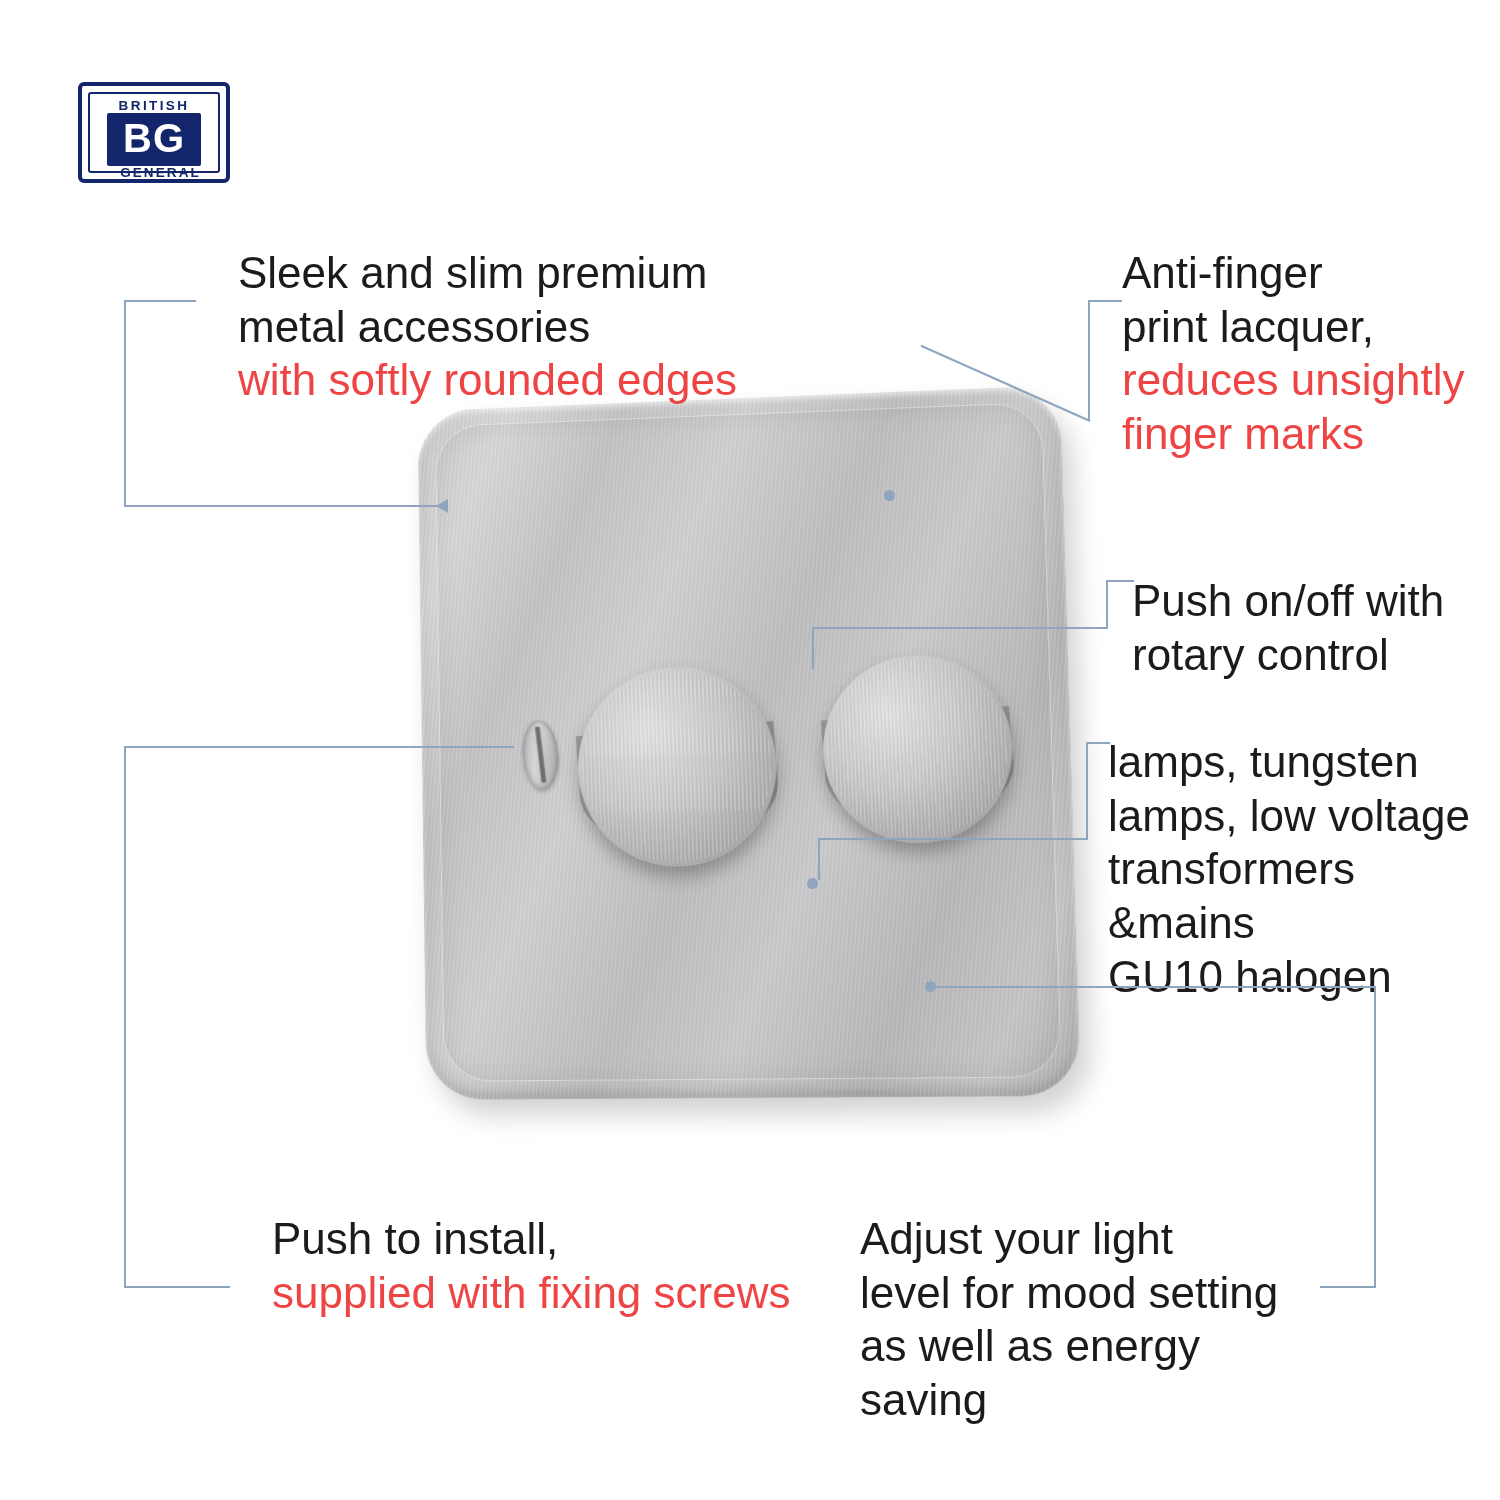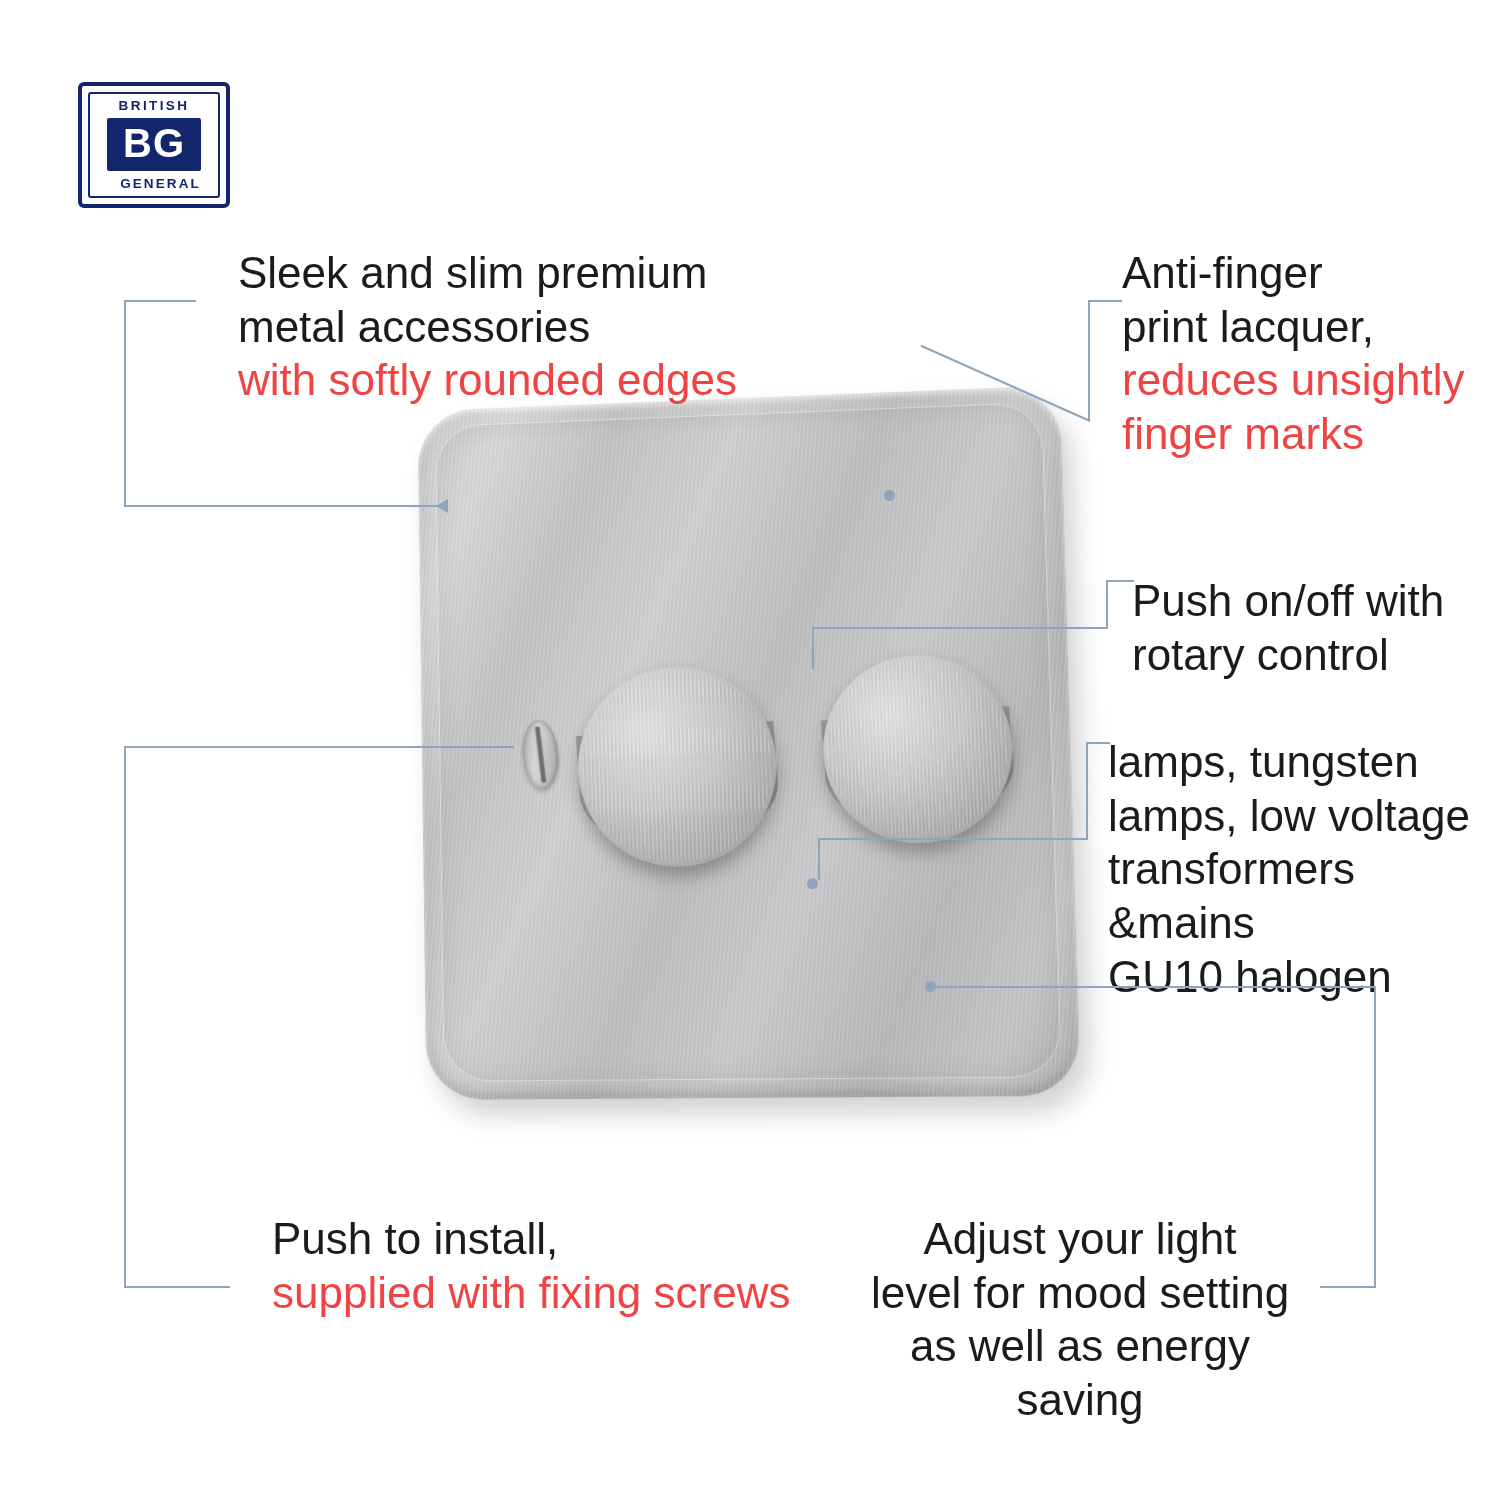--- a/index.html
+++ b/index.html
@@ -15,21 +15,21 @@
     font-family: "Liberation Sans", sans-serif;
     overflow: hidden;
   }
 
   
   .logo {
     position: absolute;
     left: 78px;
     top: 82px;
     width: 152px;
-    height: 126px;
+    height: 101px;
     border: 4px solid #13256b;
     border-radius: 6px;
     background: #ffffff;
     box-sizing: border-box;
   }
   .logo-inner {
     position: absolute;
     left: 6px;
     top: 6px;
     right: 6px;
@@ -74,21 +74,21 @@
     position: absolute;
     color: #1b1b1b;
     font-size: 44px;
     line-height: 1.22;
   }
   .callout .bold {
     font-weight: normal;
     color: #ef4444;
   }
   .callout .plain { display: block; }
-  .callout.right-align { text-align: center; }
+  .callout.right-align { text-align: left; }
 
   
   .line {
     position: absolute;
     background: #8fa4bd;
   }
   .line.h { height: 2px; }
   .line.v { width: 2px; }
   .dot {
     position: absolute;

